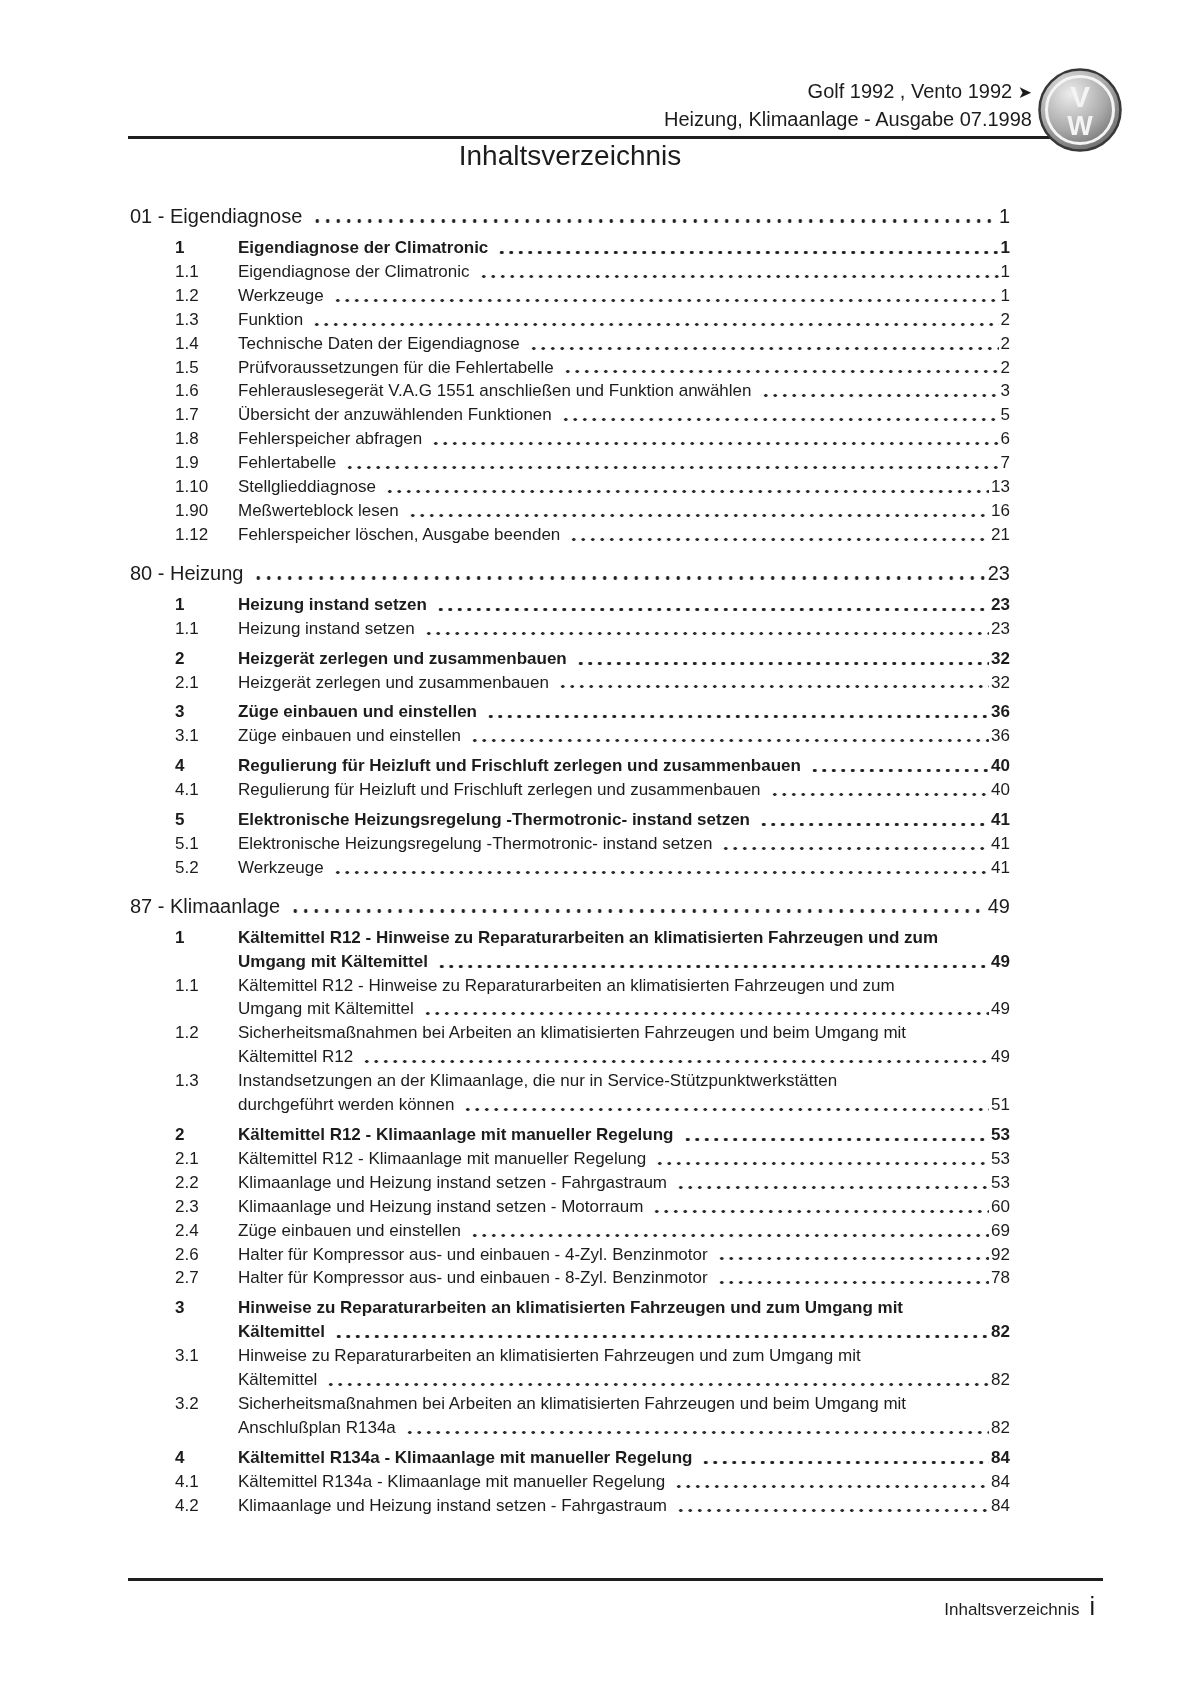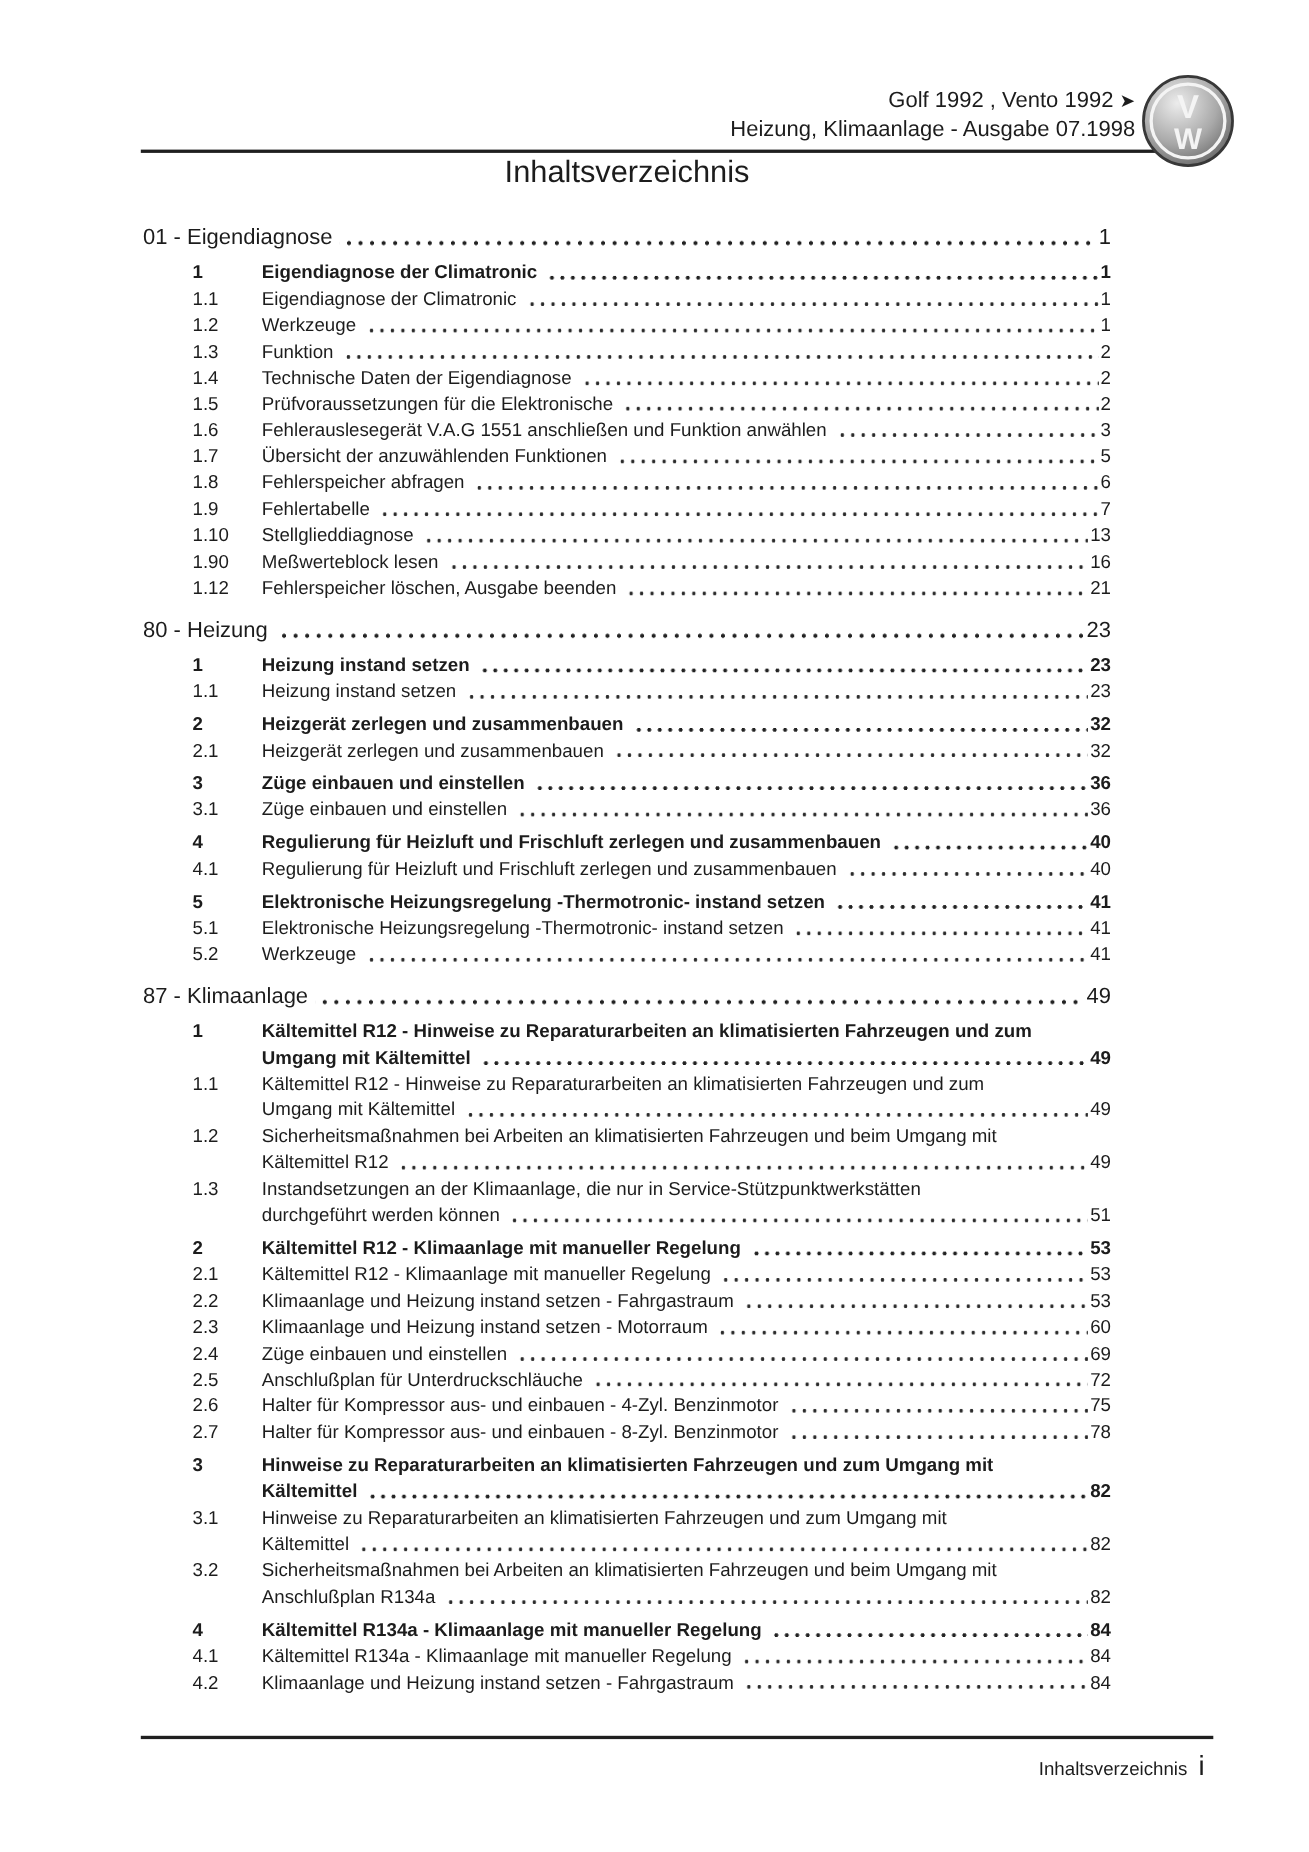--- a/index.html
+++ b/index.html
@@ -164,21 +164,21 @@
           <span class="ttl">Technische Daten der Eigendiagnose</span>
           <span class="leader"></span>
           <span class="pg">2</span>
         </div>
       </div>
     </div>
     <div class="toc-item">
       <span class="num">1.5</span>
       <div class="ibody">
         <div class="lline">
-          <span class="ttl">Prüfvoraussetzungen für die Elektronische</span>
+          <span class="ttl">Prüfvoraussetzungen für die Fehlertabelle</span>
           <span class="leader"></span>
           <span class="pg">2</span>
         </div>
       </div>
     </div>
     <div class="toc-item">
       <span class="num">1.6</span>
       <div class="ibody">
         <div class="lline">
           <span class="ttl">Fehlerauslesegerät V.A.G 1551 anschließen und Funktion anwählen</span>
@@ -455,36 +455,26 @@
       <span class="num">2.4</span>
       <div class="ibody">
         <div class="lline">
           <span class="ttl">Züge einbauen und einstellen</span>
           <span class="leader"></span>
           <span class="pg">69</span>
         </div>
       </div>
     </div>
     <div class="toc-item">
-      <span class="num">2.5</span>
-      <div class="ibody">
-        <div class="lline">
-          <span class="ttl">Anschlußplan für Unterdruckschläuche</span>
-          <span class="leader"></span>
-          <span class="pg">72</span>
-        </div>
-      </div>
-    </div>
-    <div class="toc-item">
       <span class="num">2.6</span>
       <div class="ibody">
         <div class="lline">
           <span class="ttl">Halter für Kompressor aus- und einbauen - 4-Zyl. Benzinmotor</span>
           <span class="leader"></span>
-          <span class="pg">75</span>
+          <span class="pg">92</span>
         </div>
       </div>
     </div>
     <div class="toc-item">
       <span class="num">2.7</span>
       <div class="ibody">
         <div class="lline">
           <span class="ttl">Halter für Kompressor aus- und einbauen - 8-Zyl. Benzinmotor</span>
           <span class="leader"></span>
           <span class="pg">78</span>

